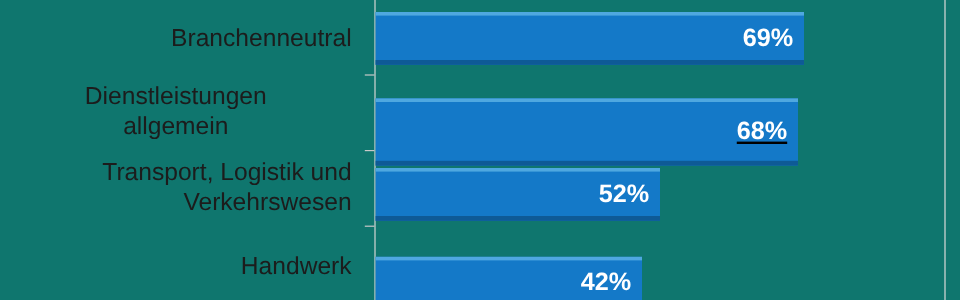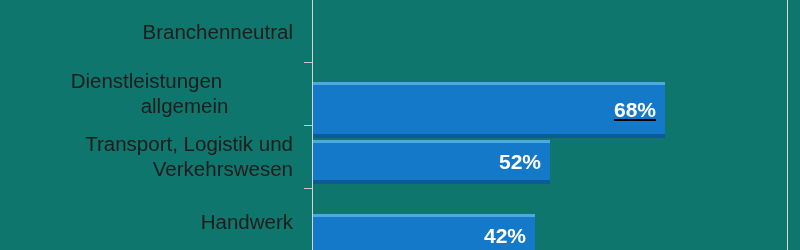--- a/index.html
+++ b/index.html
@@ -113,37 +113,40 @@
 
   <div class="cat-axis-labels">
 
     <div class="cat-label" style="top:8px; height:47px;">
       <span>Branchenneutral</span>
     </div>
 
     <div class="cat-label" style="top:64px; height:57px;text-align:center;">
       <span>
         <span style="display:block;">Dienstleistungen</span>
-        <span style="display:block;padding-left:38px;">allgemein</span>
+        <span style="display:block;">allgemein</span>
       </span>
     </div>
 
     <div class="cat-label" style="top:127px; height:57px;justify-content:center;">
       <span>
         <span style="display:block;">Transport, Logistik und</span>
         <span style="display:block;">Verkehrswesen</span>
       </span>
     </div>
 
     <div class="cat-label" style="top:198px; height:47px;">
       <span>Handwerk</span>
     </div>
 
   </div>
 
+  <div class="bar" style="top:10px; height:44px; width:357px;">
+    <span class="bar-value">69%</span>
+  </div>
 
   <div class="bar" style="top:82px; height:56px; width:352px;text-decoration:underline;">
     <span class="bar-value">68%</span>
   </div>
 
   <div class="bar" style="top:140px; height:44px; width:237px;">
     <span class="bar-value">52%</span>
   </div>
 
   <div class="bar" style="top:202px; height:44px; width:222px;margin-top:12px;">

